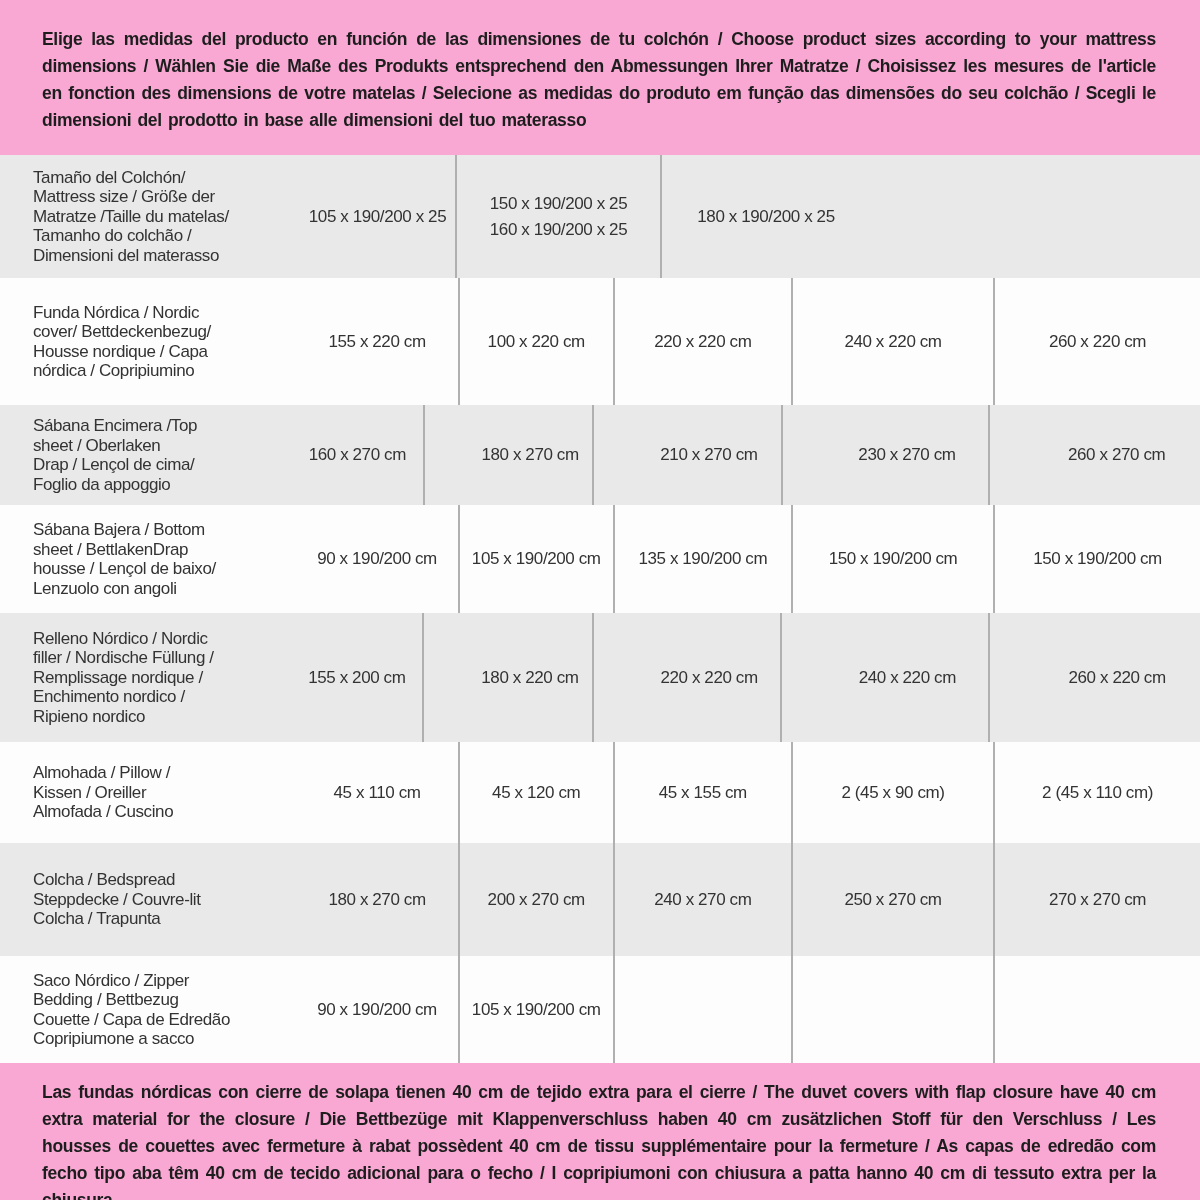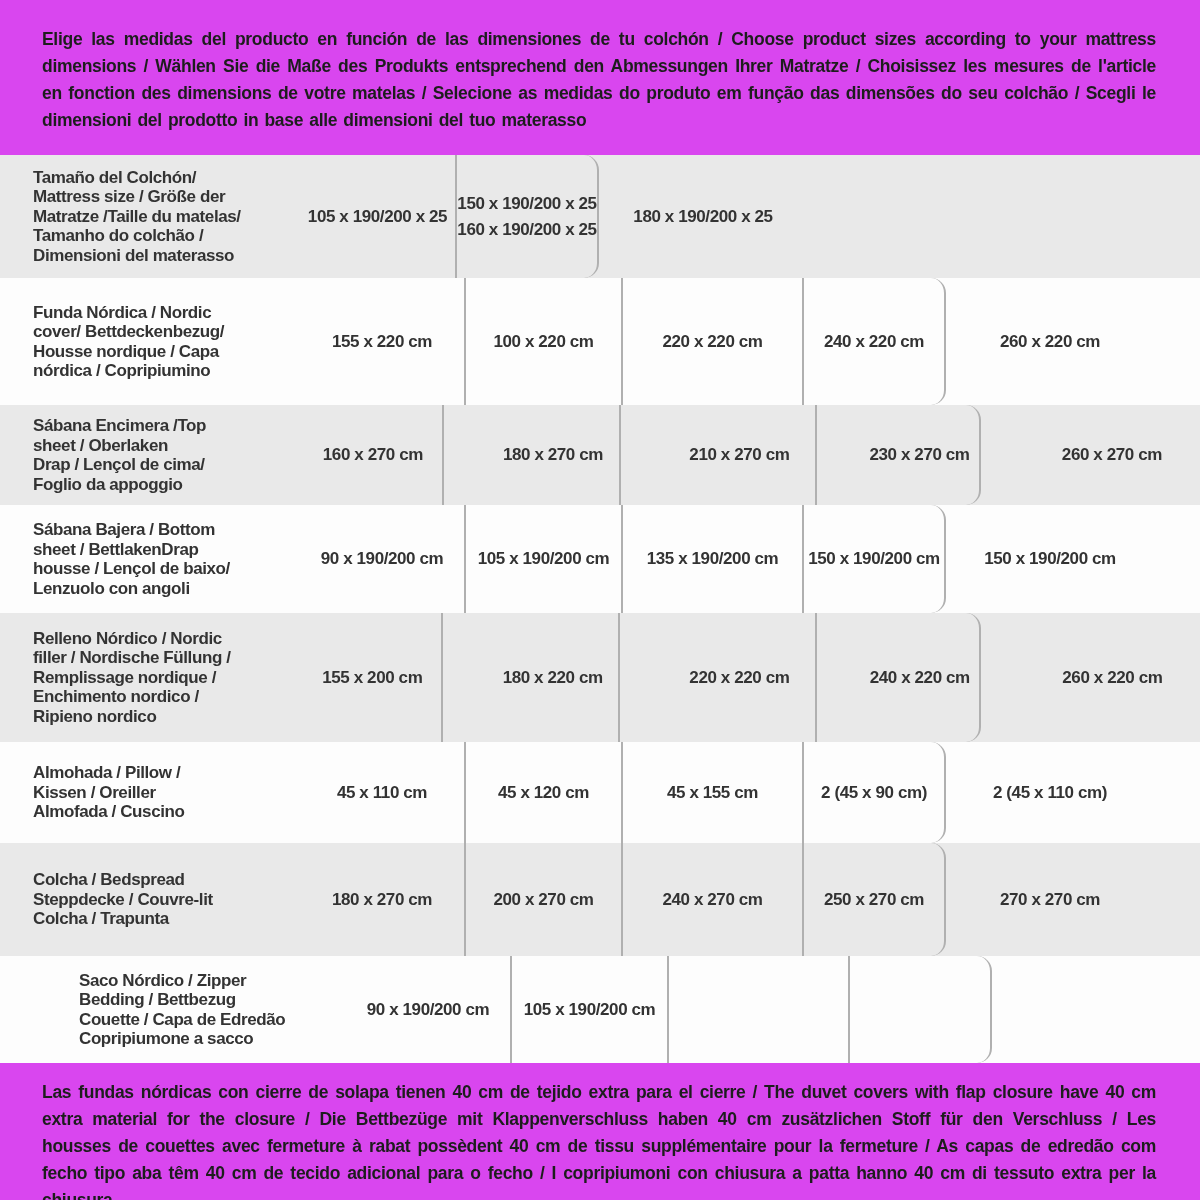--- a/index.html
+++ b/index.html
@@ -4,21 +4,21 @@
 <style>
   html, body {
     margin: 0;
     padding: 0;
     background: #ffffff;
   }
   .sheet {
     position: relative;
     width: 1200px;
     height: 1200px;
-    background: #d946ef;
+    background: #f9a8d4;
     font-family: "Liberation Sans", "DejaVu Sans", sans-serif;
     overflow: hidden;
   }
   .note {
     margin: 0;
     padding: 0 44px 0 42px;
     text-align: justify;
     font-weight: bold;
     font-size: 17.5px;
     line-height: 27px;
@@ -45,21 +45,21 @@
   .r4 { height: 108px; }
   .r5 { height: 129px; gap: 44px; }
   .r6 { height: 101px; }
   .r7 { height: 113px; }
   .r8 { height: 107px; justify-content: flex-end; }
 
   .cell {
     box-sizing: border-box;
     display: flex;
     align-items: center;
-    font-weight: bold;
+    font-weight: normal;
     color: #333333;
     white-space: pre-line;
   }
   .cell.label {
     width: 300px;
     padding-left: 33px;
     padding-right: 8px;
     font-size: 17px;
     line-height: 19.5px;
     letter-spacing: -0.4px;
@@ -68,21 +68,21 @@
   .cell.val {
     justify-content: center;
     text-align: center;
     font-size: 17px;
     line-height: 26px;
     letter-spacing: -0.4px;
   }
   .v1 { width: 166px; }
   .v2 { width: 157px; }
   .v3 { width: 181px; }
-  .v4 { width: 142px; border-radius: 15px; }
+  .v4 { width: 205px; }
   .v5 { width: 208px; }
   .v1, .v2, .v3, .v4 { border-right: 2px solid #b0b0b0; }
 </style>
 </head>
 <body>
 
 <div class="sheet">
 
   <p class="note top">Elige las medidas del producto en función de las dimensiones de tu colchón / Choose product sizes according to your mattress dimensions / Wählen Sie die Maße des Produkts entsprechend den Abmessungen Ihrer Matratze / Choisissez les mesures de l'article en fonction des dimensions de votre matelas / Selecione as medidas do produto em função das dimensões do seu colchão / Scegli le dimensioni del prodotto in base alle dimensioni del tuo materasso</p>
 

